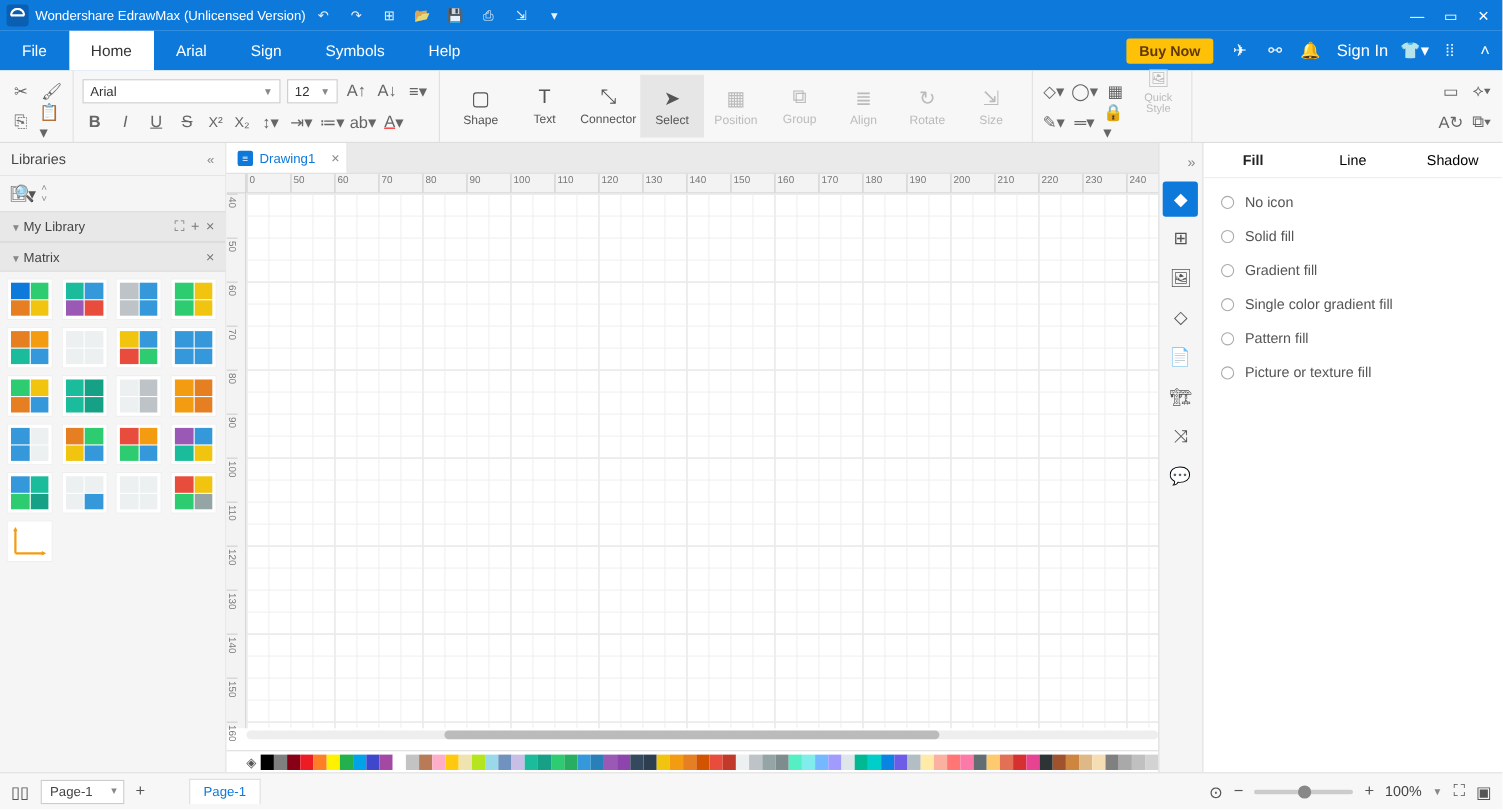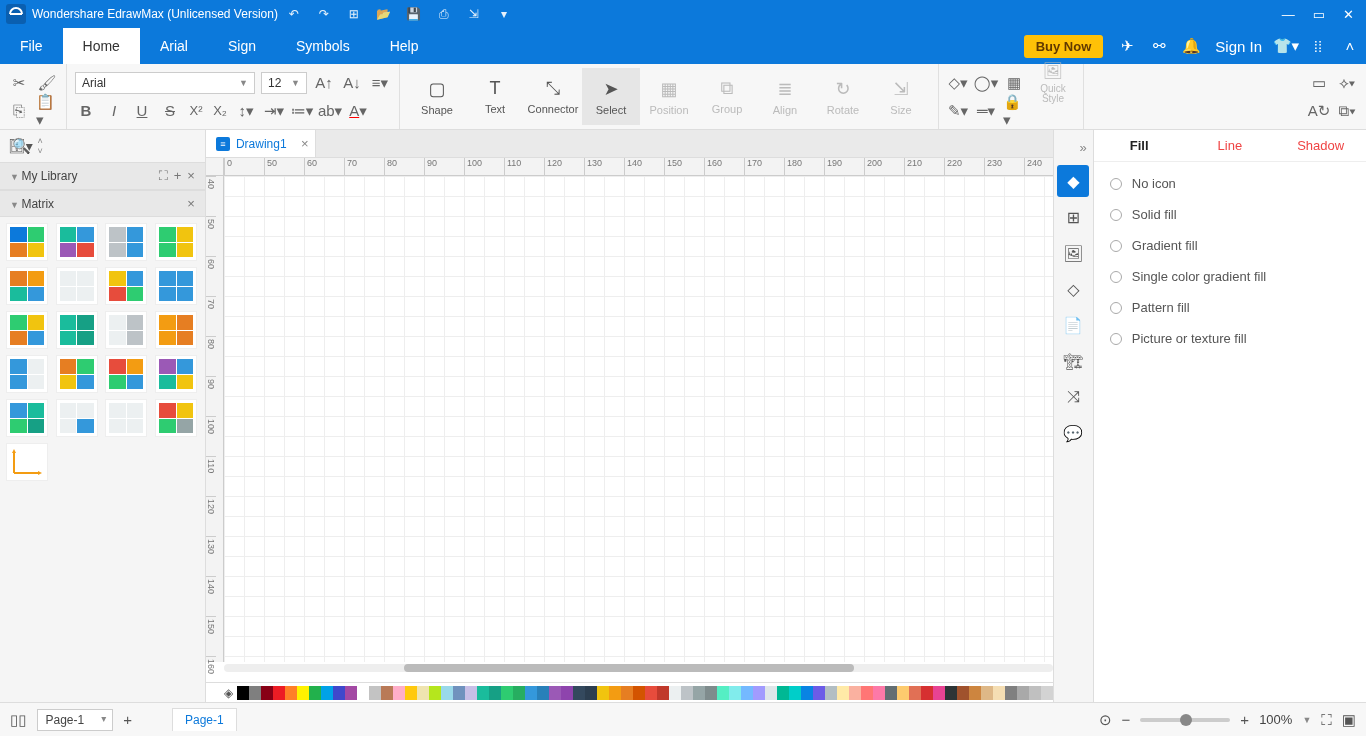--- a/index.html
+++ b/index.html
@@ -78,21 +78,21 @@
 .colorbar { height:20px; display:flex; align-items:center; padding-left:18px; border-top:1px solid #ddd;}
 .colorbar .sw{width:12px;height:14px;cursor:pointer;flex-shrink:0;}
 
 
 .toolstrip { width:40px; background:#f5f5f5; border-left:1px solid #ddd; display:flex; flex-direction:column; align-items:center; padding-top:6px; gap:4px;}
 .toolstrip .tbtn{width:32px;height:32px;display:flex;align-items:center;justify-content:center;cursor:pointer;color:#555;font-size:16px;border-radius:3px;}
 .toolstrip .tbtn.active{background:#0c79db;color:#fff;}
 .toolstrip .collapse{align-self:flex-end;margin:4px 6px 6px;color:#888;cursor:pointer;font-size:13px;}
 .rpanel { width:276px; background:#fff; border-left:1px solid #ddd; display:flex; flex-direction:column;}
 .rpanel .tabs{display:flex;height:32px;border-bottom:1px solid #eee;}
-.rpanel .tabs .t{flex:1;display:flex;align-items:center;justify-content:center;font-size:13px;color:#ef4444;cursor:pointer;}
+.rpanel .tabs .t{flex:1;display:flex;align-items:center;justify-content:center;font-size:13px;color:#000000;cursor:pointer;}
 .rpanel .tabs .t.active{font-weight:bold;color:#222;}
 .rpanel .opts{padding:14px 16px;display:flex;flex-direction:column;gap:16px;}
 .rpanel .opt{display:flex;align-items:center;gap:10px;font-size:13px;color:#555;cursor:pointer;}
 .rpanel .opt .radio{width:12px;height:12px;border:1px solid #aaa;border-radius:50%;}
 
 
 .statusbar { height:34px; background:#f7f7f7; border-top:1px solid #ddd; display:flex; align-items:center; padding:0 10px; gap:10px; font-size:13px; color:#444;}
 .statusbar .pagesel{border:1px solid #ccc;padding:3px 28px 3px 8px;background:#fff;cursor:pointer;position:relative;font-size:12px;}
 .statusbar .pagesel::after{content:"▾";position:absolute;right:6px;color:#888;font-size:10px;}
 .statusbar .pagetab{color:#0c79db;padding:4px 12px;border:1px solid #ddd;border-bottom:none;background:#fff;cursor:pointer;font-size:12px;}
@@ -263,20 +263,24 @@
     <div class="row">
       <span class="ico">A↻</span>
       <span class="ico">⧉▾</span>
     </div>
   </div>
 </div>
 
 <div class="main">
 
   <div class="sidebar">
+    <div class="sb-head">
+      <span class="title">Libraries</span>
+      <span style="color:#888;cursor:pointer">«</span>
+    </div>
     <div class="sb-search">
       <span style="font-size:14px;color:#555;cursor:pointer">🗄▾</span>
       <span class="srch">🔍</span>
       <div class="sb-updn">
         <span>˄</span>
         <span>˅</span>
       </div>
     </div>
     <div class="sb-section">
       <span><span style="font-size:9px;color:#888">▼ </span><span>My Library</span></span>

